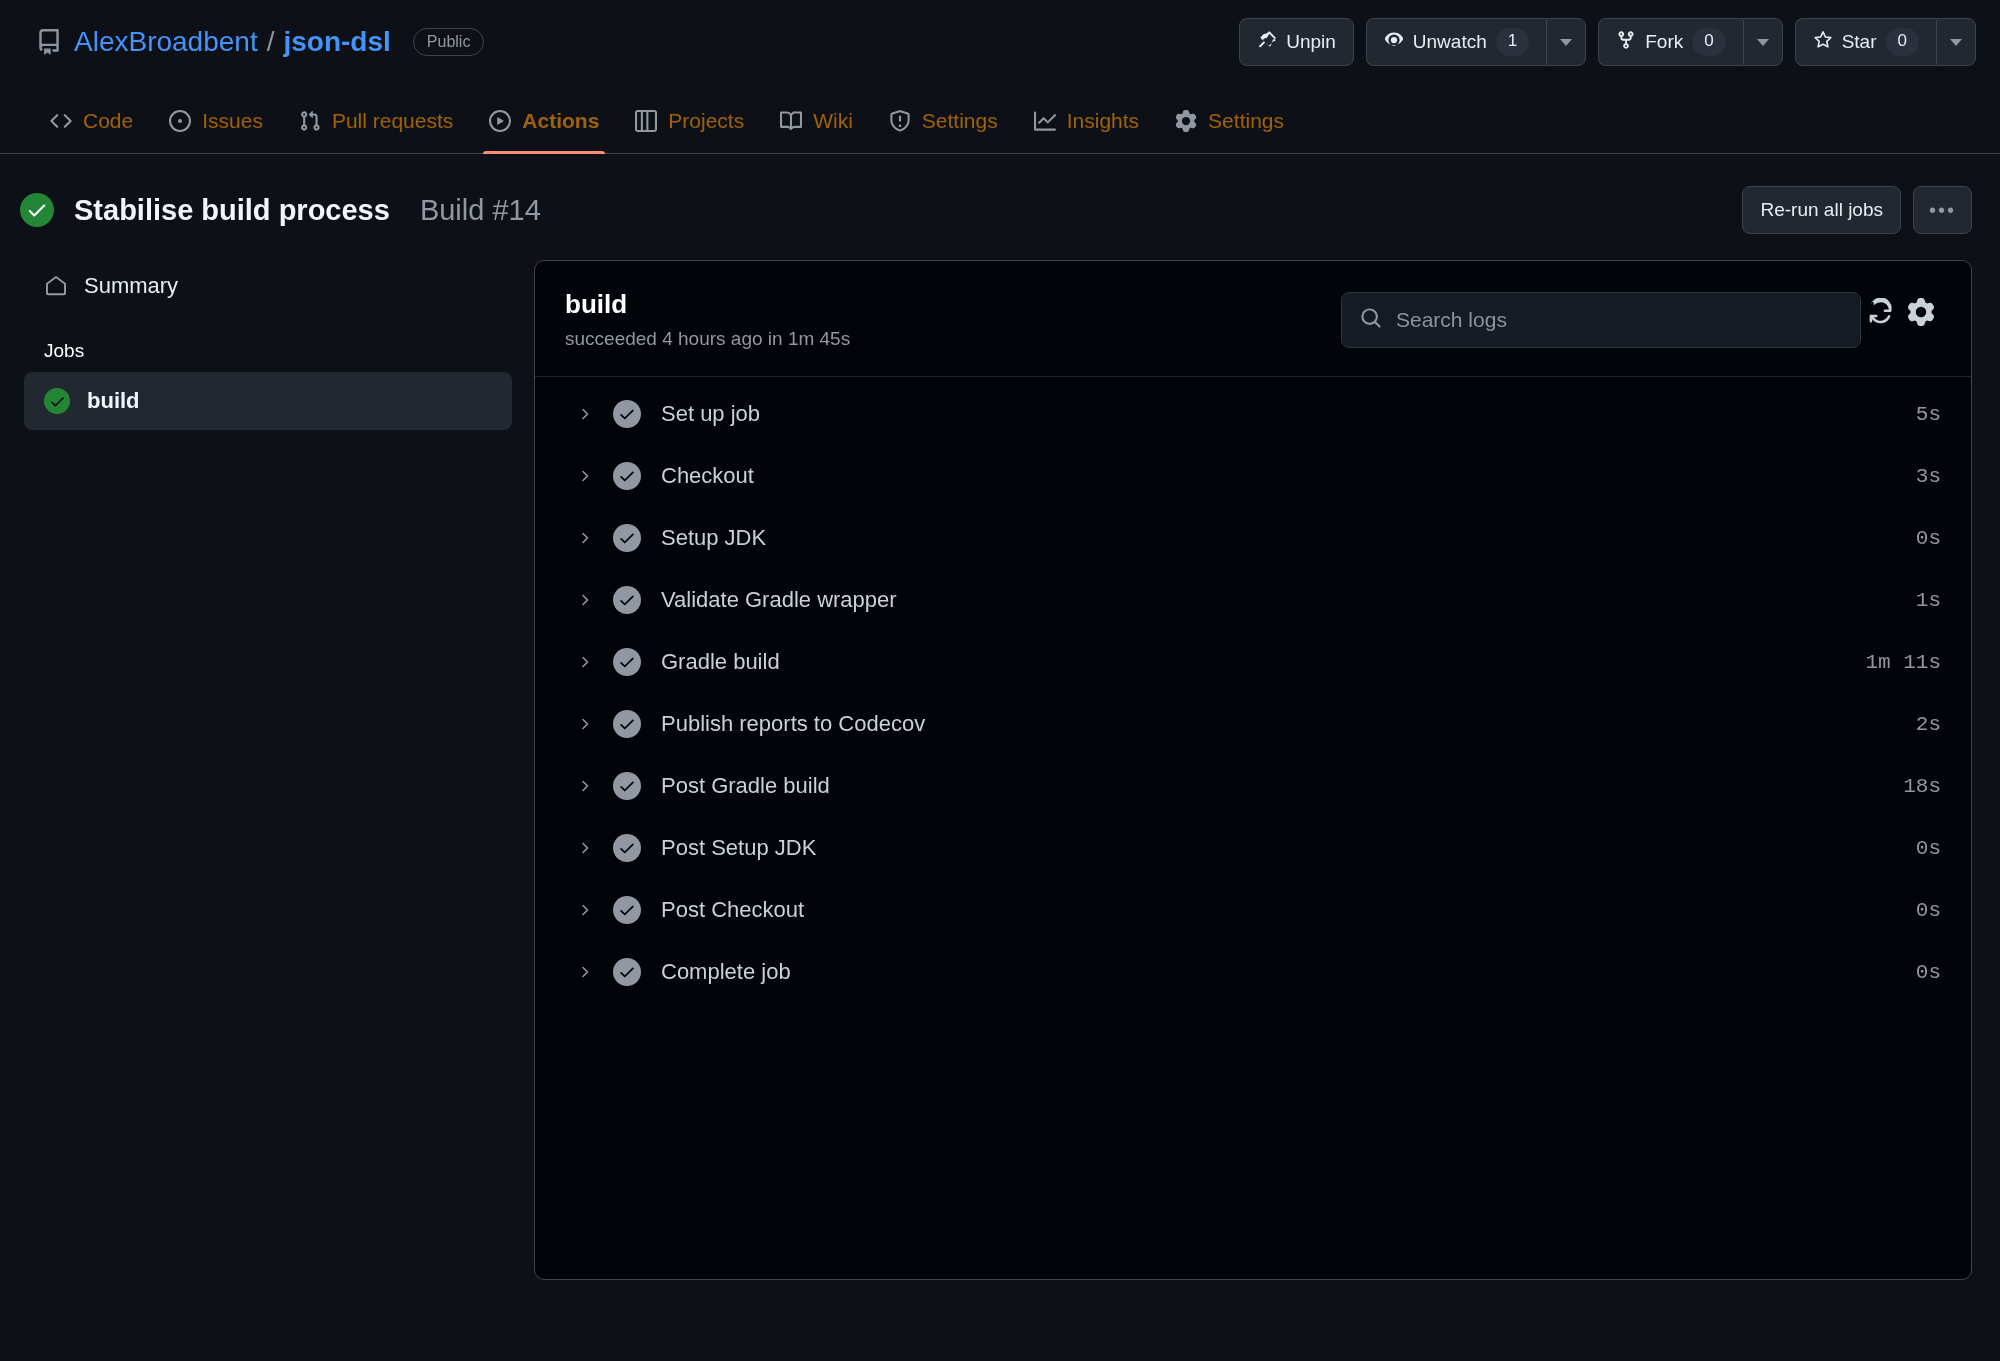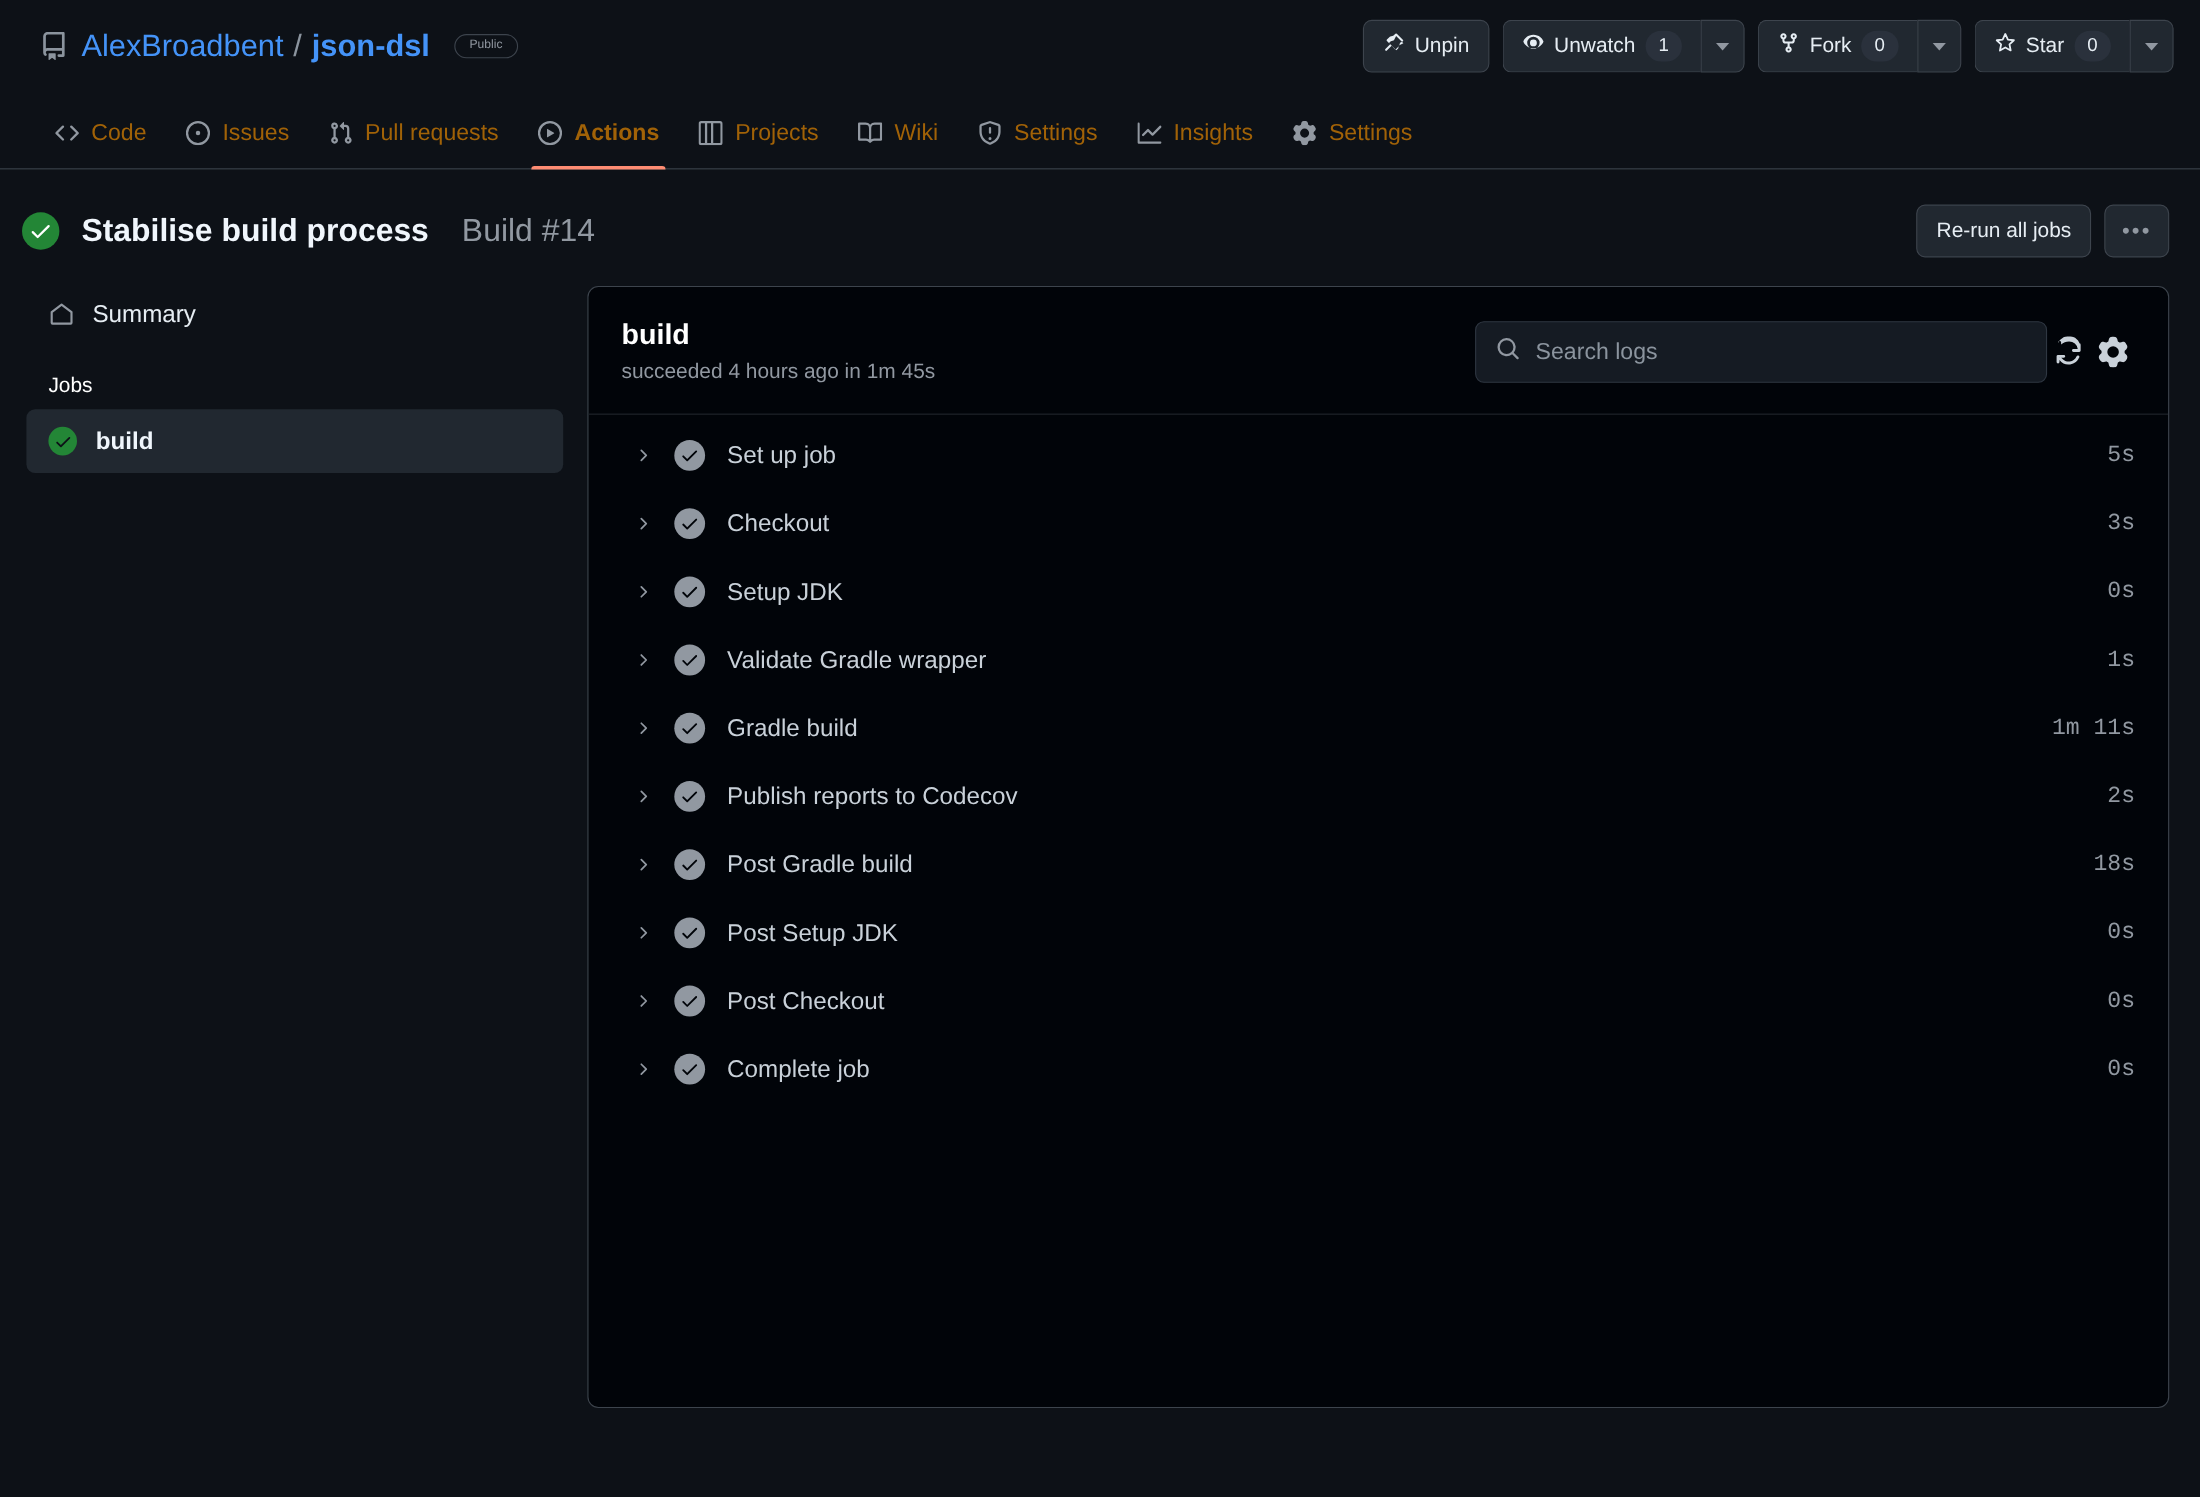--- a/index.html
+++ b/index.html
@@ -26,21 +26,21 @@
     display: flex;
     align-items: center;
     gap: 9px;
     white-space: nowrap;
   }
   .repo-owner { color: #4493f8; }
   .repo-sep { color: #8b949e; font-weight: 300; }
   .repo-name { color: #4493f8; font-weight: 700; }
   .visibility-badge {
     margin-left: 10px;
-    font-size: 11px;
+    font-size: 16px;
     color: #9198a1;
     border: 1px solid #3d444d;
     border-radius: 999px;
     padding: 3px 13px 4px;
     line-height: 1.2;
   }
 
   .repo-actions {
     margin-left: auto;
     display: flex;
@@ -188,21 +188,21 @@
   }
   .log-head {
     display: flex;
     align-items: center;
     padding: 28px 30px 26px;
     border-bottom: 1px solid #21262d;
     gap: 24px;
   }
   .log-title { font-size: 26px; font-weight: 700; color: #ffffff; }
   .log-sub { font-size: 19px; color: #9198a1; margin-top: 8px; }
-  .log-head-right { margin-left: auto; display: flex; align-items: center; }
+  .log-head-right { margin-left: auto; display: flex; align-items: flex-start; }
   .search-box {
     display: flex; align-items: center; gap: 14px;
     background: #151b23;
     border: 1px solid #2f3742;
     border-radius: 8px;
     padding: 0 18px;
     width: 520px;
     height: 56px;
   }
   .search-box svg { color: #9198a1; flex: none; }

